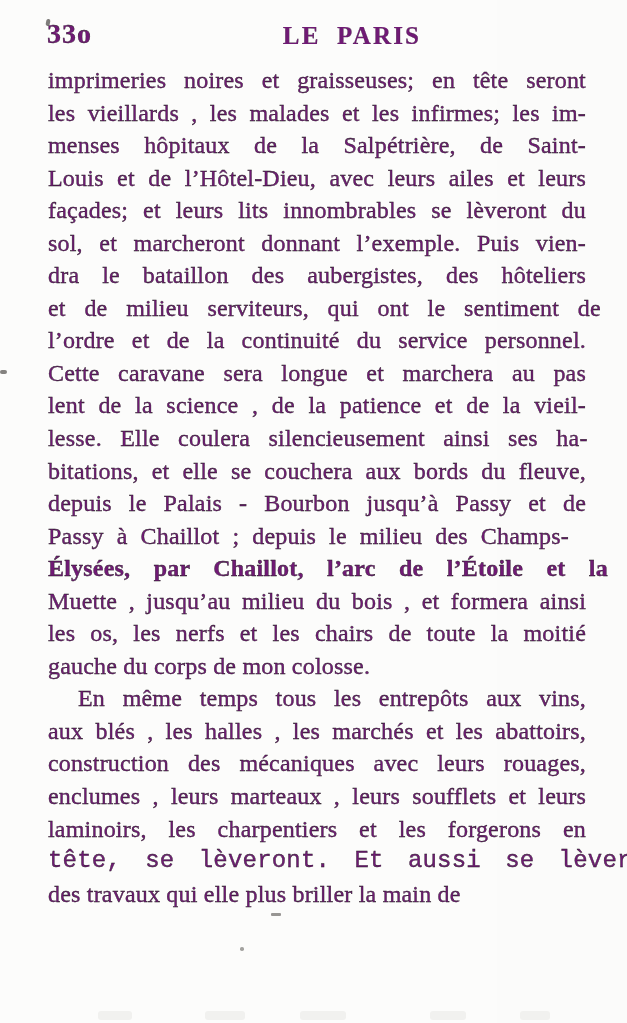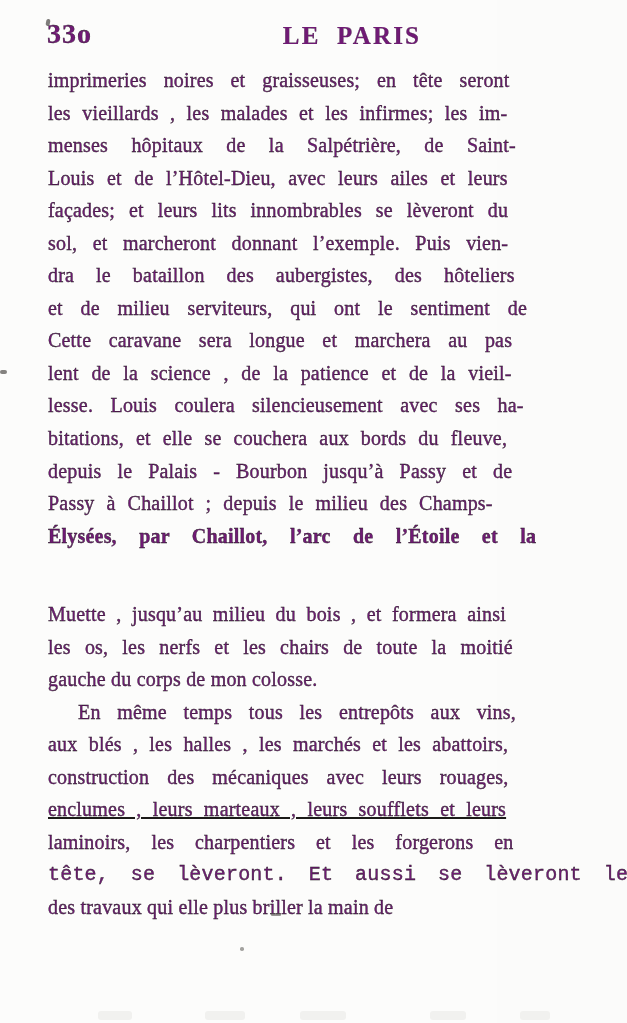--- a/index.html
+++ b/index.html
@@ -42,21 +42,21 @@
   }
   .body-text {
     position: absolute;
     left: 48px;
     top: 64px;
     width: 538px;
   }
   .line {
     height: 32.55px;
     line-height: 32.55px;
-    font-size: 20px;
+    font-size: 24px;
     letter-spacing: 0.2px;
     white-space: nowrap;
     -webkit-text-stroke: 0.35px #1b1a18;
   }
   .line.indent { text-indent: 30px; }
   
   .artifact { position: absolute; pointer-events: none; }
   .margin-dash {
     left: 0; top: 370px; width: 7px; height: 3.5px;
     background: #6e6c68; border-radius: 2px; opacity: 0.85;
@@ -94,34 +94,35 @@
 
   <div class="body-text">
     <div class="line fit" style="word-spacing: 11.6094px;"><span>imprimeries noires et graisseuses; en tête seront</span></div>
     <div class="line fit" style="word-spacing: 6.1684px;"><span>les vieillards , les malades et les infirmes; les im-</span></div>
     <div class="line fit" style="word-spacing: 18.1094px;"><span>menses hôpitaux de la Salpétrière, de Saint-</span></div>
     <div class="line fit" style="word-spacing: 7.24609px;"><span>Louis et de l’Hôtel-Dieu, avec leurs ailes et leurs</span></div>
     <div class="line fit" style="word-spacing: 8.68527px;"><span>façades; et leurs lits innombrables se lèveront du</span></div>
     <div class="line fit" style="word-spacing: 10.3073px;"><span>sol, et marcheront donnant l’exemple. Puis vien-</span></div>
     <div class="line fit" style="word-spacing: 16.75px;"><span>dra le bataillon des aubergistes, des hôteliers</span></div>
     <div class="line fit" style="word-spacing: 12.5039px;"><span>et de milieu serviteurs, qui ont le sentiment de</span></div>
+    <div class="line fit" style="word-spacing: 10.9085px;"><span>l’ordre et de la continuité du service personnel.</span></div>
     <div class="line fit" style="word-spacing: 12.2723px;"><span>Cette caravane sera longue et marchera au pas</span></div>
     <div class="line fit" style="word-spacing: 7.39631px;"><span>lent de la science , de la patience et de la vieil-</span></div>
-    <div class="line fit" style="word-spacing: 12.2109px;"><span>lesse. Louis coulera silencieusement avec ses ha-</span></div>
+    <div class="line fit" style="word-spacing: 12.2109px;"><span>lesse. Elle coulera silencieusement ainsi ses ha-</span></div>
     <div class="line fit" style="word-spacing: 6.82812px;"><span>bitations, et elle se couchera aux bords du fleuve,</span></div>
     <div class="line fit" style="word-spacing: 10.7734px;"><span>depuis le Palais - Bourbon jusqu’à Passy et de</span></div>
     <div class="line fit" style="word-spacing: 6.7793px;"><span>Passy à Chaillot ; depuis le milieu des Champs-</span></div>
     <div class="line fit" style="word-spacing: 17.183px; font-weight: bold;"><span>Élysées, par Chaillot, l’arc de l’Étoile et la</span></div>
-    <div class="line fit" style="word-spacing: 5.24826px; margin-top: 46px;"><span>Muette , jusqu’au milieu du bois , et formera ainsi</span></div>
+    <div class="line fit" style="word-spacing: 5.24826px;"><span>Muette , jusqu’au milieu du bois , et formera ainsi</span></div>
     <div class="line fit" style="word-spacing: 8.87813px;"><span>les os, les nerfs et les chairs de toute la moitié</span></div>
     <div class="line end">gauche du corps de mon colosse.</div>
     <div class="line fit indent" style="word-spacing: 11.3795px;"><span>En même temps tous les entrepôts aux vins,</span></div>
     <div class="line fit" style="word-spacing: 6.02031px;"><span>aux blés , les halles , les marchés et les abattoirs,</span></div>
     <div class="line fit" style="word-spacing: 12.6844px;"><span>construction des mécaniques avec leurs rouages,</span></div>
-    <div class="line fit" style="word-spacing: 6.02148px; text-decoration: underline;"><span>enclumes , leurs marteaux , leurs soufflets et leurs</span></div>
+    <div class="line fit" style="word-spacing: 6.02148px;"><span>enclumes , leurs marteaux , leurs soufflets et leurs</span></div>
     <div class="line fit" style="word-spacing: 15.6406px;"><span>laminoirs, les charpentiers et les forgerons en</span></div>
     <div class="line fit" style="word-spacing: 9.6582px; font-family: Liberation Mono, monospace;"><span>tête, se lèveront. Et aussi se lèveront les établis</span></div>
     <div class="line end">des travaux qui elle plus briller la main de</div>
   </div>
 
   <div class="artifact margin-dash"></div>
   <div class="artifact header-speck"></div>
   <div class="artifact mid-dash"></div>
   <div class="artifact small-dot"></div>
   <div class="artifact ghost-blob gb1"></div>

